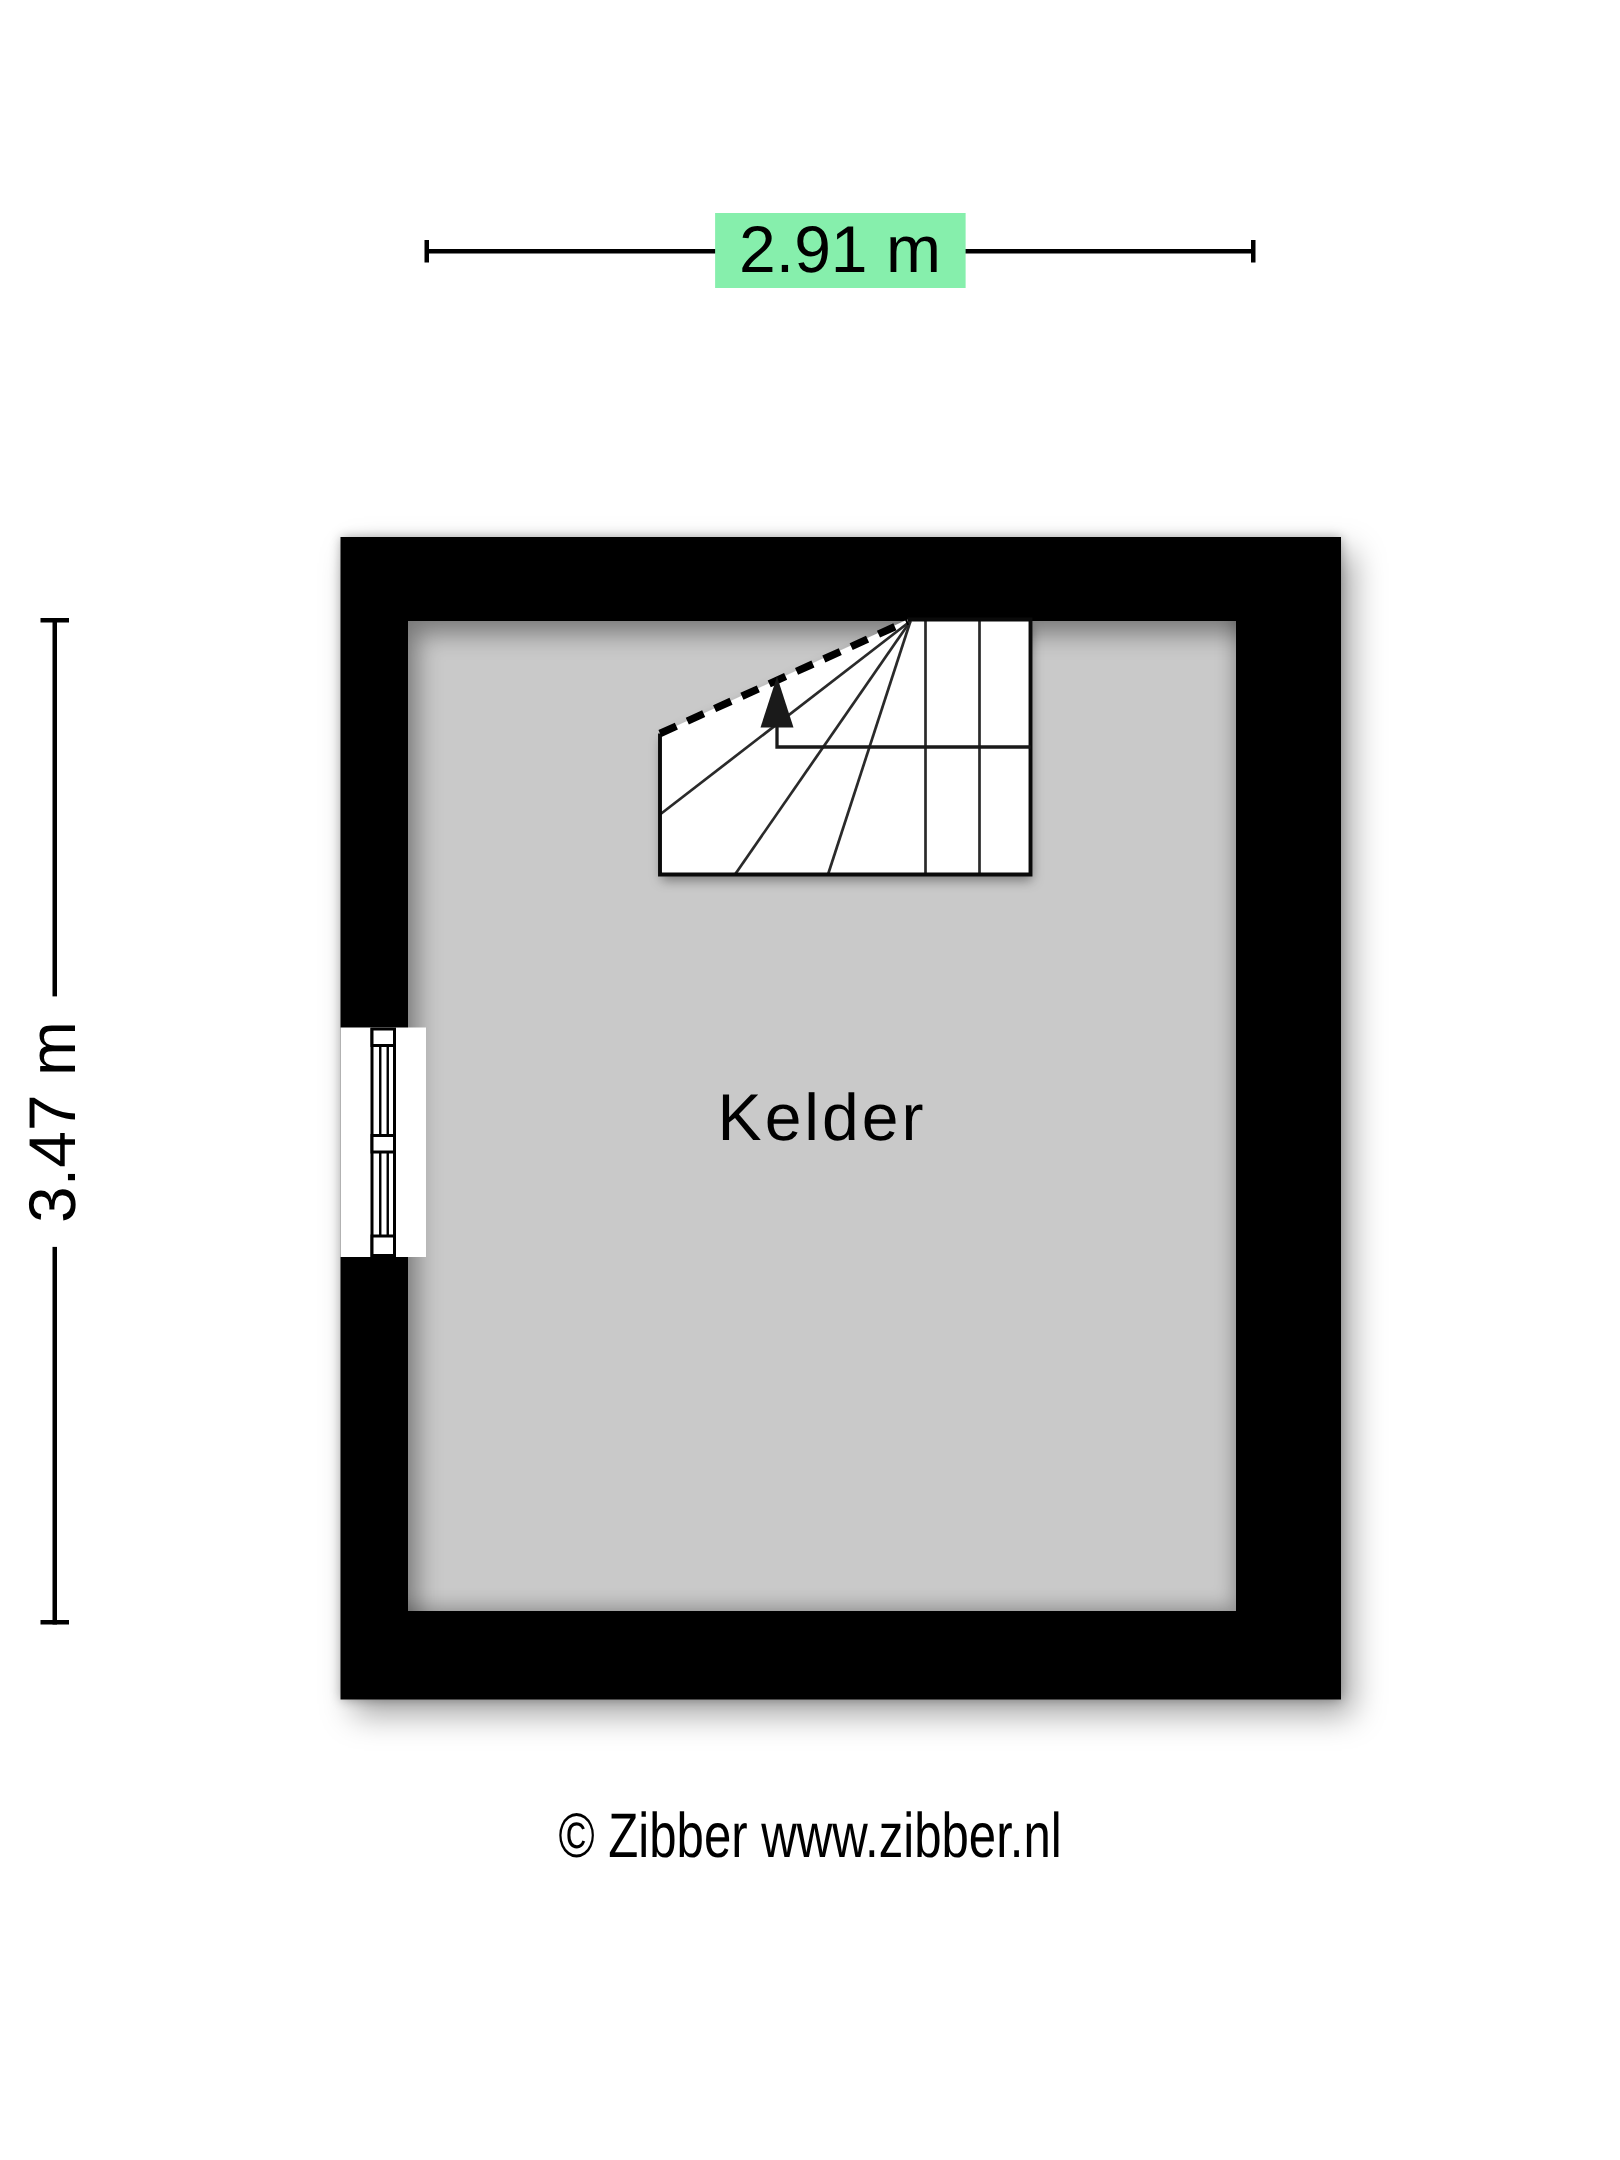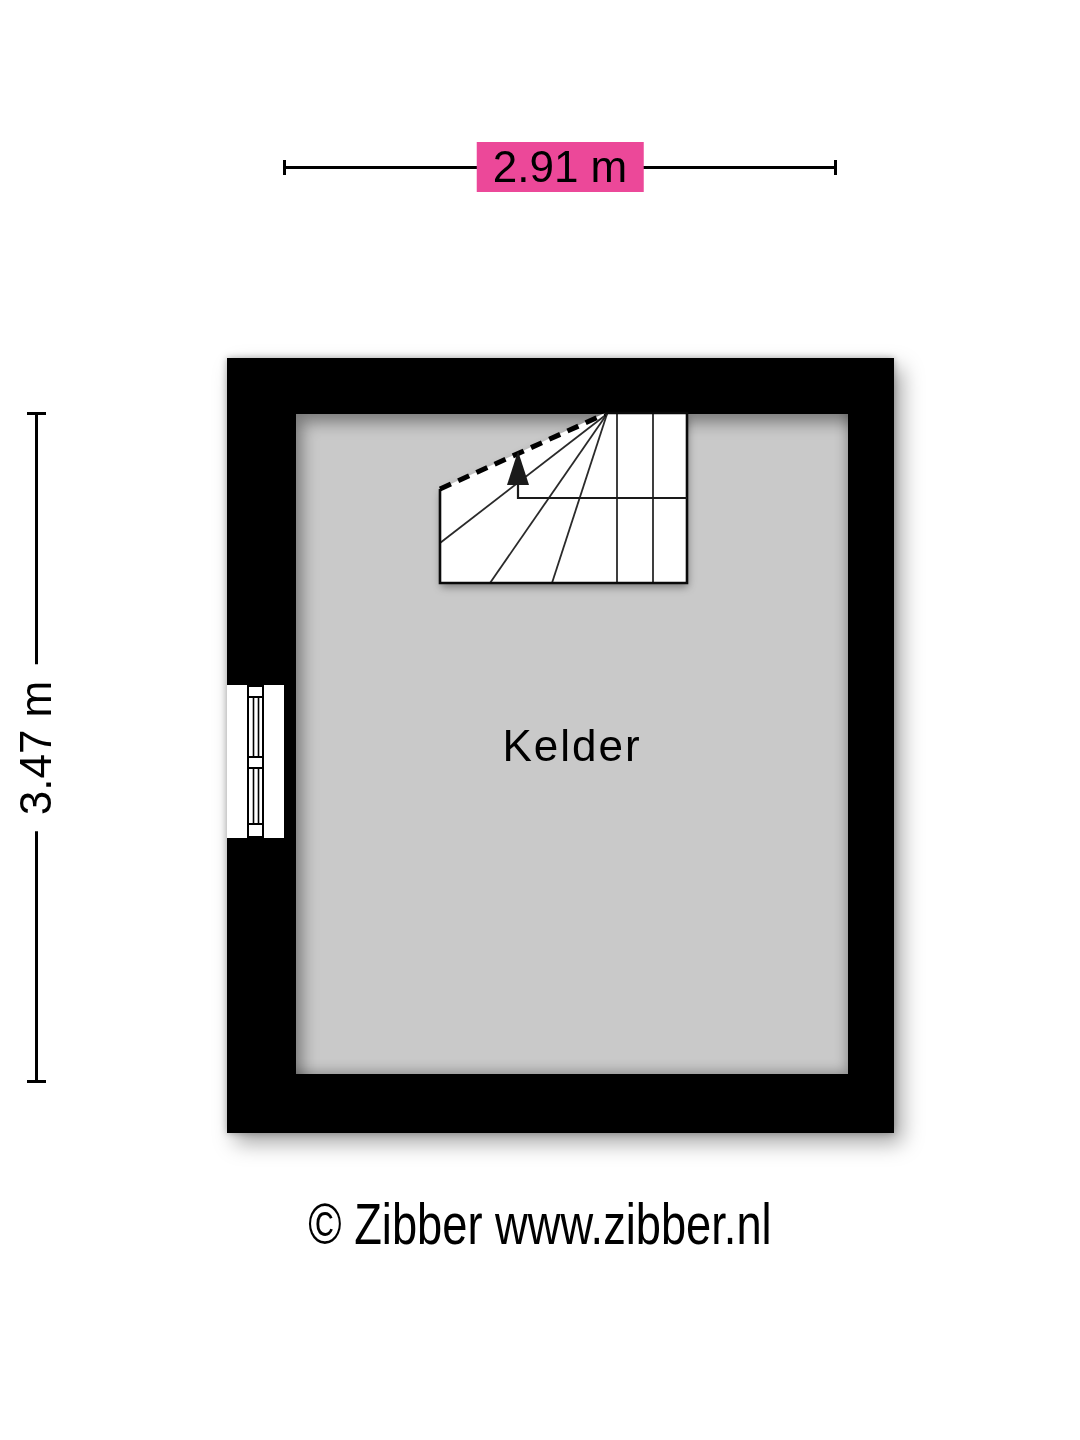--- a/index.html
+++ b/index.html
@@ -17,21 +17,21 @@
     position: absolute; left: 0; right: 0; top: 16px; height: 3px; background: #000;
   }
   .dim-top .tick {
     position: absolute; width: 3px; height: 15px; top: 10px; background: #000;
   }
   .dim-top .tick.left  { left: -1px; }
   .dim-top .tick.right { right: -1px; }
   .dim-top .dim-label {
     position: absolute; left: 50%; top: 17px;
     transform: translate(-50%, -50%);
-    background: #ec4899;
+    background: #86efac;
     padding: 0 16px;
     font-size: 44px; color: #000; white-space: nowrap;
   }
 
   .dim-left { position: absolute; left: 27px; top: 412px; width: 19px; height: 671px; }
   .dim-left .v-line {
     position: absolute; top: 0; bottom: 0; left: 8px; width: 3px; background: #000;
   }
   .dim-left .tick {
     position: absolute; left: 0; width: 19px; height: 3px; background: #000;
@@ -47,21 +47,21 @@
   }
 
   
   .plan {
     position: absolute; left: 227px; top: 358px;
     width: 667px; height: 775px;
     background: #000000;
     box-shadow: 0 0 7px rgba(0,0,0,0.30), 8px 10px 20px rgba(0,0,0,0.35);
   }
   .floor {
-    position: absolute; left: 69px; top: 56px;
+    position: absolute; left: 45px; top: 56px;
     width: 552px; height: 660px;
     background: #c9c9c9;
     box-shadow: inset 10px 12px 16px -4px rgba(0,0,0,0.40),
                 inset -6px -7px 12px -4px rgba(0,0,0,0.28);
     display: flex; align-items: center; justify-content: center;
   }
   .room-label {
     font-size: 44px; letter-spacing: 2px; color: #000;
     margin-top: 4px;
   }
@@ -72,21 +72,21 @@
   }
   .window svg { display: block; }
   .stairs-svg {
     position: absolute; left: 0; top: 0;
     pointer-events: none;
   }
 
   
   .footer { position: absolute; left: 0; top: 1202px; width: 1080px; text-align: center; }
   .footer .line1 { font-size: 45px; line-height: 50px; color: #000; }
-  .footer .line2 { font-size: 58px; line-height: 44px; color: #000; }
+  .footer .line2 { font-size: 42px; line-height: 44px; color: #000; }
   .condensed {
     display: inline-block;
     transform: scaleX(0.78);
     transform-origin: 50% 50%;
     white-space: nowrap;
   }
 </style>
 </head>
 <body>
 

